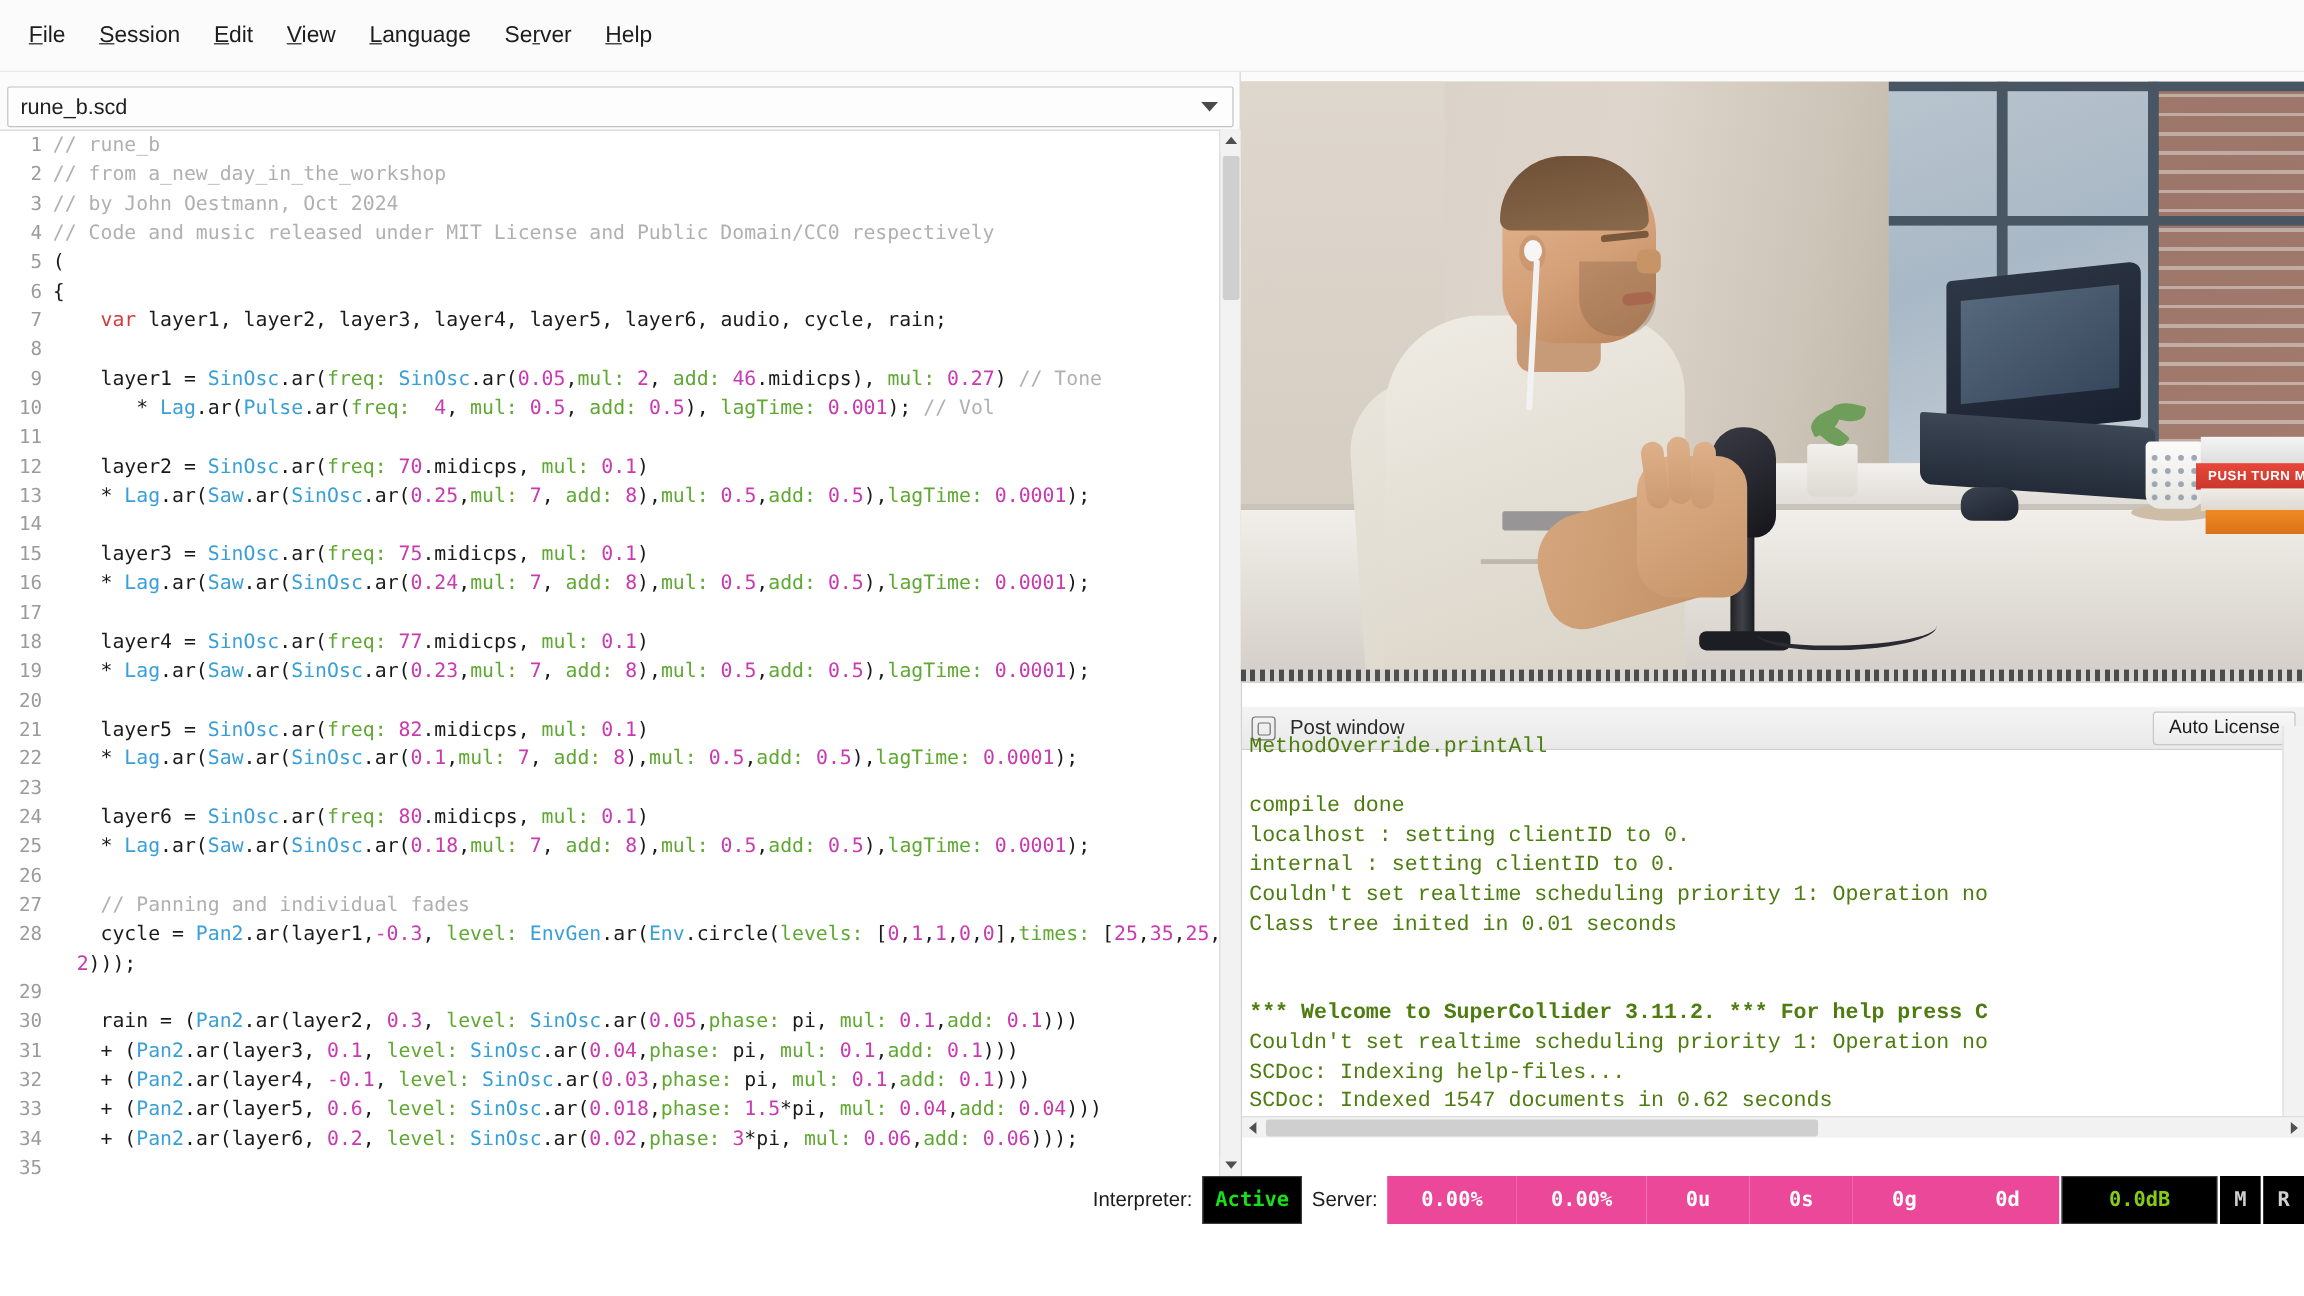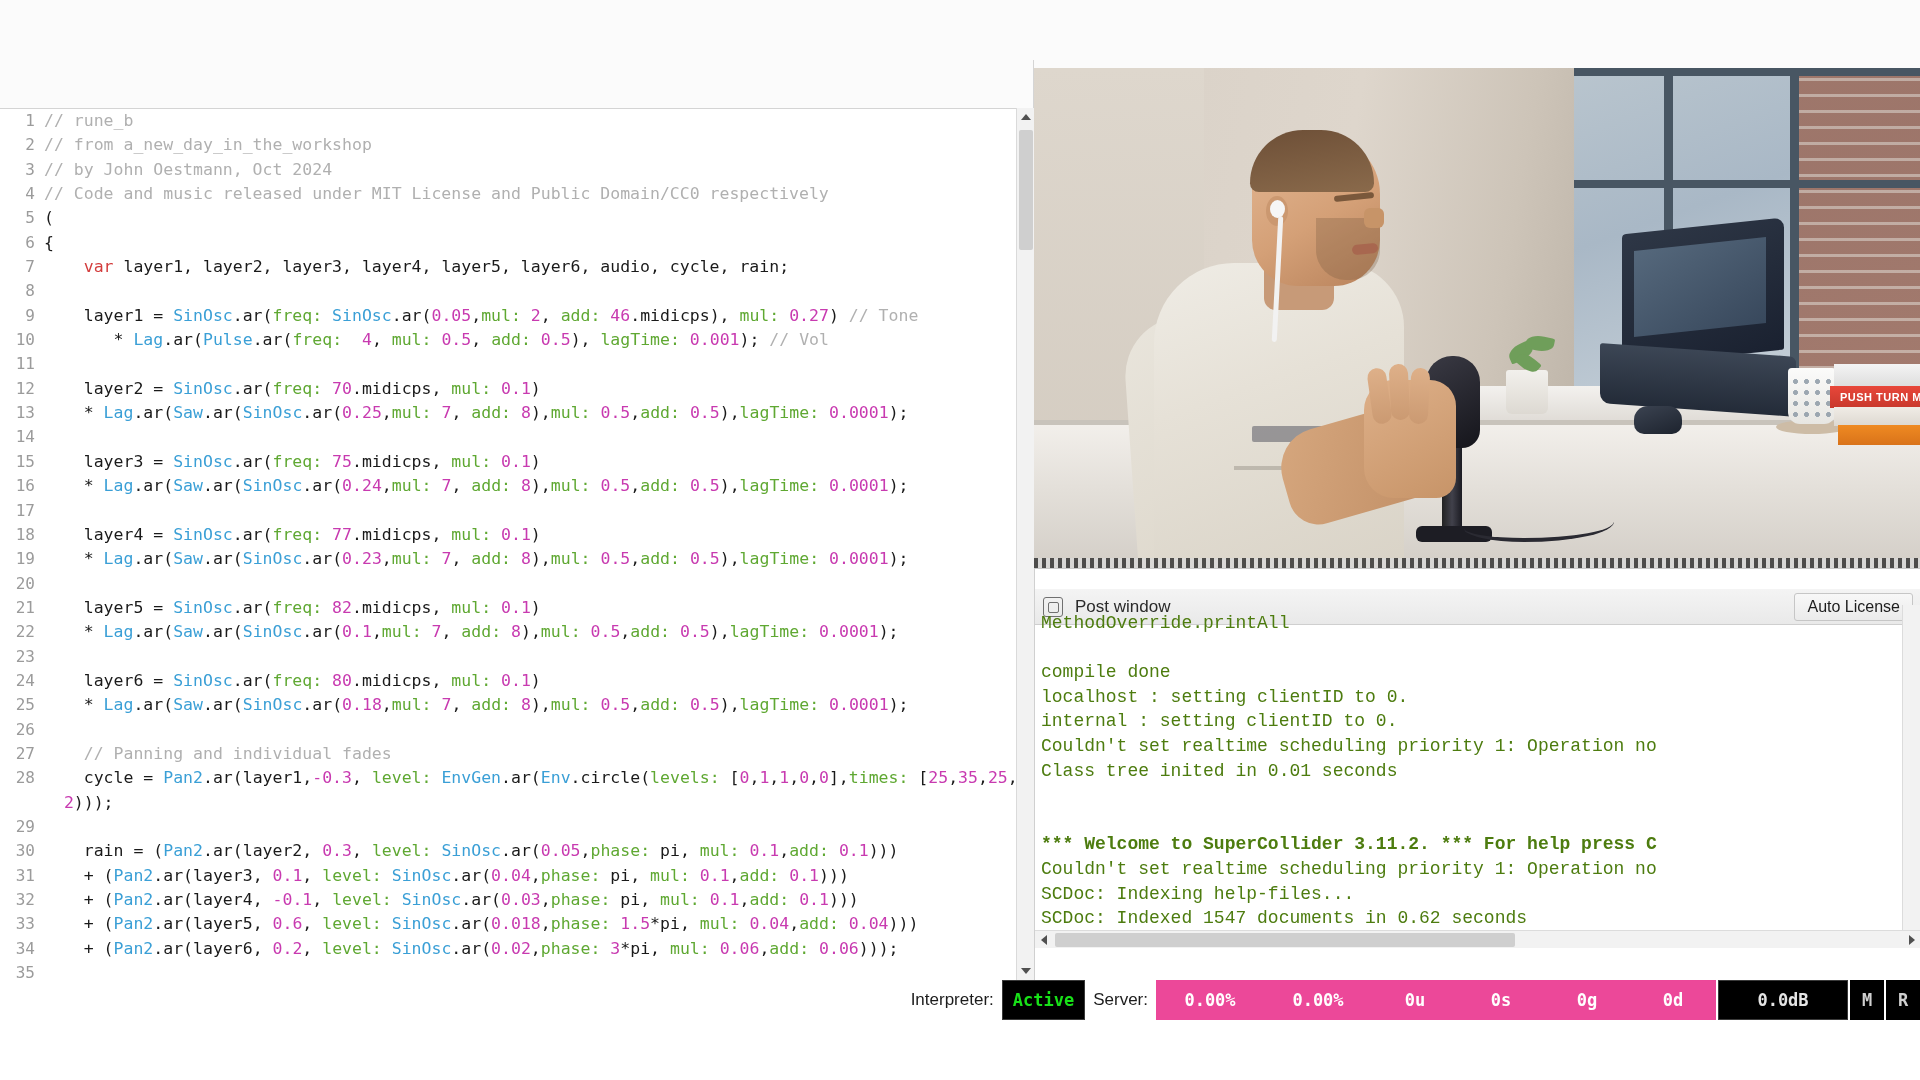--- a/index.html
+++ b/index.html
@@ -410,21 +410,21 @@
   .st-active {
     display: flex; align-items: center; justify-content: center;
     background: #000; color: #18e018;
     font-family: "DejaVu Sans Mono", "Liberation Mono", monospace;
     font-weight: bold; font-size: 17px;
     padding: 0 10px; min-width: 74px;
     border: 1px solid #3a3a3a;
   }
   .st-box {
     display: flex; align-items: center; justify-content: center;
-    background: #000; color: #e5e5e5;
+    background: #000; color: #84cc16;
     font-family: "DejaVu Sans Mono", "Liberation Mono", monospace;
     font-weight: bold; font-size: 17px;
     border: 1px solid #3a3a3a;
     margin-left: 2px;
   }
   .st-stats { display: flex; }
   .st-stats .cell {
     background:#ec4899; color:#fff; display:flex; align-items:center; justify-content:center;
     font-family:"DejaVu Sans Mono","Liberation Mono",monospace; font-weight:bold; font-size:17px;
   }
@@ -437,23 +437,36 @@
 
   .divider-v {
     position:absolute; left:1033px; top:60px; width:1px; height:920px; background:#d5d5d5;
   }
 </style>
 </head>
 <body>
 
 <div id="app">
 
+  <div class="menubar">
+    <div class="menu-item"><span class="mn">F</span>ile</div>
+    <div class="menu-item"><span class="mn">S</span>ession</div>
+    <div class="menu-item"><span class="mn">E</span>dit</div>
+    <div class="menu-item"><span class="mn">V</span>iew</div>
+    <div class="menu-item"><span class="mn">L</span>anguage</div>
+    <div class="menu-item">Se<span class="mn">r</span>ver</div>
+    <div class="menu-item"><span class="mn">H</span>elp</div>
+  </div>
 
   <div class="divider-v"></div>
 
+  <div class="doc-select">
+    <div class="name">rune_b.scd</div>
+    <div class="caret"></div>
+  </div>
 
   <div class="editor-wrap">
     <div class="editor" id="editor"><div class="ln-row"><div class="ln-num">1</div><div class="ln-txt"><span class="c-com">// rune_b</span></div></div><div class="ln-row"><div class="ln-num">2</div><div class="ln-txt"><span class="c-com">// from a_new_day_in_the_workshop</span></div></div><div class="ln-row"><div class="ln-num">3</div><div class="ln-txt"><span class="c-com">// by John Oestmann, Oct 2024</span></div></div><div class="ln-row"><div class="ln-num">4</div><div class="ln-txt"><span class="c-com">// Code and music released under MIT License and Public Domain/CC0 respectively</span></div></div><div class="ln-row"><div class="ln-num">5</div><div class="ln-txt"><span class="c-pln">(</span></div></div><div class="ln-row"><div class="ln-num">6</div><div class="ln-txt"><span class="c-pln">{</span></div></div><div class="ln-row"><div class="ln-num">7</div><div class="ln-txt"><span class="c-pln">    </span><span class="c-kw">var</span><span class="c-pln"> layer1, layer2, layer3, layer4, layer5, layer6, audio, cycle, rain;</span></div></div><div class="ln-row"><div class="ln-num">8</div><div class="ln-txt">&nbsp;</div></div><div class="ln-row"><div class="ln-num">9</div><div class="ln-txt"><span class="c-pln">    layer1 = </span><span class="c-cls">SinOsc</span><span class="c-pln">.ar(</span><span class="c-arg">freq:</span><span class="c-pln"> </span><span class="c-cls">SinOsc</span><span class="c-pln">.ar(</span><span class="c-num">0.05</span><span class="c-pln">,</span><span class="c-arg">mul:</span><span class="c-pln"> </span><span class="c-num">2</span><span class="c-pln">, </span><span class="c-arg">add:</span><span class="c-pln"> </span><span class="c-num">46</span><span class="c-pln">.midicps), </span><span class="c-arg">mul:</span><span class="c-pln"> </span><span class="c-num">0.27</span><span class="c-pln">) </span><span class="c-com">// Tone</span></div></div><div class="ln-row"><div class="ln-num">10</div><div class="ln-txt"><span class="c-pln">       * </span><span class="c-cls">Lag</span><span class="c-pln">.ar(</span><span class="c-cls">Pulse</span><span class="c-pln">.ar(</span><span class="c-arg">freq:</span><span class="c-pln">  </span><span class="c-num">4</span><span class="c-pln">, </span><span class="c-arg">mul:</span><span class="c-pln"> </span><span class="c-num">0.5</span><span class="c-pln">, </span><span class="c-arg">add:</span><span class="c-pln"> </span><span class="c-num">0.5</span><span class="c-pln">), </span><span class="c-arg">lagTime:</span><span class="c-pln"> </span><span class="c-num">0.001</span><span class="c-pln">); </span><span class="c-com">// Vol</span></div></div><div class="ln-row"><div class="ln-num">11</div><div class="ln-txt">&nbsp;</div></div><div class="ln-row"><div class="ln-num">12</div><div class="ln-txt"><span class="c-pln">    layer2 = </span><span class="c-cls">SinOsc</span><span class="c-pln">.ar(</span><span class="c-arg">freq:</span><span class="c-pln"> </span><span class="c-num">70</span><span class="c-pln">.midicps, </span><span class="c-arg">mul:</span><span class="c-pln"> </span><span class="c-num">0.1</span><span class="c-pln">)</span></div></div><div class="ln-row"><div class="ln-num">13</div><div class="ln-txt"><span class="c-pln">    * </span><span class="c-cls">Lag</span><span class="c-pln">.ar(</span><span class="c-cls">Saw</span><span class="c-pln">.ar(</span><span class="c-cls">SinOsc</span><span class="c-pln">.ar(</span><span class="c-num">0.25</span><span class="c-pln">,</span><span class="c-arg">mul:</span><span class="c-pln"> </span><span class="c-num">7</span><span class="c-pln">, </span><span class="c-arg">add:</span><span class="c-pln"> </span><span class="c-num">8</span><span class="c-pln">),</span><span class="c-arg">mul:</span><span class="c-pln"> </span><span class="c-num">0.5</span><span class="c-pln">,</span><span class="c-arg">add:</span><span class="c-pln"> </span><span class="c-num">0.5</span><span class="c-pln">),</span><span class="c-arg">lagTime:</span><span class="c-pln"> </span><span class="c-num">0.0001</span><span class="c-pln">);</span></div></div><div class="ln-row"><div class="ln-num">14</div><div class="ln-txt">&nbsp;</div></div><div class="ln-row"><div class="ln-num">15</div><div class="ln-txt"><span class="c-pln">    layer3 = </span><span class="c-cls">SinOsc</span><span class="c-pln">.ar(</span><span class="c-arg">freq:</span><span class="c-pln"> </span><span class="c-num">75</span><span class="c-pln">.midicps, </span><span class="c-arg">mul:</span><span class="c-pln"> </span><span class="c-num">0.1</span><span class="c-pln">)</span></div></div><div class="ln-row"><div class="ln-num">16</div><div class="ln-txt"><span class="c-pln">    * </span><span class="c-cls">Lag</span><span class="c-pln">.ar(</span><span class="c-cls">Saw</span><span class="c-pln">.ar(</span><span class="c-cls">SinOsc</span><span class="c-pln">.ar(</span><span class="c-num">0.24</span><span class="c-pln">,</span><span class="c-arg">mul:</span><span class="c-pln"> </span><span class="c-num">7</span><span class="c-pln">, </span><span class="c-arg">add:</span><span class="c-pln"> </span><span class="c-num">8</span><span class="c-pln">),</span><span class="c-arg">mul:</span><span class="c-pln"> </span><span class="c-num">0.5</span><span class="c-pln">,</span><span class="c-arg">add:</span><span class="c-pln"> </span><span class="c-num">0.5</span><span class="c-pln">),</span><span class="c-arg">lagTime:</span><span class="c-pln"> </span><span class="c-num">0.0001</span><span class="c-pln">);</span></div></div><div class="ln-row"><div class="ln-num">17</div><div class="ln-txt">&nbsp;</div></div><div class="ln-row"><div class="ln-num">18</div><div class="ln-txt"><span class="c-pln">    layer4 = </span><span class="c-cls">SinOsc</span><span class="c-pln">.ar(</span><span class="c-arg">freq:</span><span class="c-pln"> </span><span class="c-num">77</span><span class="c-pln">.midicps, </span><span class="c-arg">mul:</span><span class="c-pln"> </span><span class="c-num">0.1</span><span class="c-pln">)</span></div></div><div class="ln-row"><div class="ln-num">19</div><div class="ln-txt"><span class="c-pln">    * </span><span class="c-cls">Lag</span><span class="c-pln">.ar(</span><span class="c-cls">Saw</span><span class="c-pln">.ar(</span><span class="c-cls">SinOsc</span><span class="c-pln">.ar(</span><span class="c-num">0.23</span><span class="c-pln">,</span><span class="c-arg">mul:</span><span class="c-pln"> </span><span class="c-num">7</span><span class="c-pln">, </span><span class="c-arg">add:</span><span class="c-pln"> </span><span class="c-num">8</span><span class="c-pln">),</span><span class="c-arg">mul:</span><span class="c-pln"> </span><span class="c-num">0.5</span><span class="c-pln">,</span><span class="c-arg">add:</span><span class="c-pln"> </span><span class="c-num">0.5</span><span class="c-pln">),</span><span class="c-arg">lagTime:</span><span class="c-pln"> </span><span class="c-num">0.0001</span><span class="c-pln">);</span></div></div><div class="ln-row"><div class="ln-num">20</div><div class="ln-txt">&nbsp;</div></div><div class="ln-row"><div class="ln-num">21</div><div class="ln-txt"><span class="c-pln">    layer5 = </span><span class="c-cls">SinOsc</span><span class="c-pln">.ar(</span><span class="c-arg">freq:</span><span class="c-pln"> </span><span class="c-num">82</span><span class="c-pln">.midicps, </span><span class="c-arg">mul:</span><span class="c-pln"> </span><span class="c-num">0.1</span><span class="c-pln">)</span></div></div><div class="ln-row"><div class="ln-num">22</div><div class="ln-txt"><span class="c-pln">    * </span><span class="c-cls">Lag</span><span class="c-pln">.ar(</span><span class="c-cls">Saw</span><span class="c-pln">.ar(</span><span class="c-cls">SinOsc</span><span class="c-pln">.ar(</span><span class="c-num">0.1</span><span class="c-pln">,</span><span class="c-arg">mul:</span><span class="c-pln"> </span><span class="c-num">7</span><span class="c-pln">, </span><span class="c-arg">add:</span><span class="c-pln"> </span><span class="c-num">8</span><span class="c-pln">),</span><span class="c-arg">mul:</span><span class="c-pln"> </span><span class="c-num">0.5</span><span class="c-pln">,</span><span class="c-arg">add:</span><span class="c-pln"> </span><span class="c-num">0.5</span><span class="c-pln">),</span><span class="c-arg">lagTime:</span><span class="c-pln"> </span><span class="c-num">0.0001</span><span class="c-pln">);</span></div></div><div class="ln-row"><div class="ln-num">23</div><div class="ln-txt">&nbsp;</div></div><div class="ln-row"><div class="ln-num">24</div><div class="ln-txt"><span class="c-pln">    layer6 = </span><span class="c-cls">SinOsc</span><span class="c-pln">.ar(</span><span class="c-arg">freq:</span><span class="c-pln"> </span><span class="c-num">80</span><span class="c-pln">.midicps, </span><span class="c-arg">mul:</span><span class="c-pln"> </span><span class="c-num">0.1</span><span class="c-pln">)</span></div></div><div class="ln-row"><div class="ln-num">25</div><div class="ln-txt"><span class="c-pln">    * </span><span class="c-cls">Lag</span><span class="c-pln">.ar(</span><span class="c-cls">Saw</span><span class="c-pln">.ar(</span><span class="c-cls">SinOsc</span><span class="c-pln">.ar(</span><span class="c-num">0.18</span><span class="c-pln">,</span><span class="c-arg">mul:</span><span class="c-pln"> </span><span class="c-num">7</span><span class="c-pln">, </span><span class="c-arg">add:</span><span class="c-pln"> </span><span class="c-num">8</span><span class="c-pln">),</span><span class="c-arg">mul:</span><span class="c-pln"> </span><span class="c-num">0.5</span><span class="c-pln">,</span><span class="c-arg">add:</span><span class="c-pln"> </span><span class="c-num">0.5</span><span class="c-pln">),</span><span class="c-arg">lagTime:</span><span class="c-pln"> </span><span class="c-num">0.0001</span><span class="c-pln">);</span></div></div><div class="ln-row"><div class="ln-num">26</div><div class="ln-txt">&nbsp;</div></div><div class="ln-row"><div class="ln-num">27</div><div class="ln-txt"><span class="c-pln">    </span><span class="c-com">// Panning and individual fades</span></div></div><div class="ln-row"><div class="ln-num">28</div><div class="ln-txt"><span class="c-pln">    cycle = </span><span class="c-cls">Pan2</span><span class="c-pln">.ar(layer1,</span><span class="c-num">-0.3</span><span class="c-pln">, </span><span class="c-arg">level:</span><span class="c-pln"> </span><span class="c-cls">EnvGen</span><span class="c-pln">.ar(</span><span class="c-cls">Env</span><span class="c-pln">.circle(</span><span class="c-arg">levels:</span><span class="c-pln"> [</span><span class="c-num">0</span><span class="c-pln">,</span><span class="c-num">1</span><span class="c-pln">,</span><span class="c-num">1</span><span class="c-pln">,</span><span class="c-num">0</span><span class="c-pln">,</span><span class="c-num">0</span><span class="c-pln">],</span><span class="c-arg">times:</span><span class="c-pln"> [</span><span class="c-num">25</span><span class="c-pln">,</span><span class="c-num">35</span><span class="c-pln">,</span><span class="c-num">25</span><span class="c-pln">,</span><span class="c-num">15</span></div></div><div class="ln-row ln-cont"><div class="ln-num"></div><div class="ln-txt"><span class="c-pln">  </span><span class="c-num">2</span><span class="c-pln">)));</span></div></div><div class="ln-row"><div class="ln-num">29</div><div class="ln-txt">&nbsp;</div></div><div class="ln-row"><div class="ln-num">30</div><div class="ln-txt"><span class="c-pln">    rain = (</span><span class="c-cls">Pan2</span><span class="c-pln">.ar(layer2, </span><span class="c-num">0.3</span><span class="c-pln">, </span><span class="c-arg">level:</span><span class="c-pln"> </span><span class="c-cls">SinOsc</span><span class="c-pln">.ar(</span><span class="c-num">0.05</span><span class="c-pln">,</span><span class="c-arg">phase:</span><span class="c-pln"> pi, </span><span class="c-arg">mul:</span><span class="c-pln"> </span><span class="c-num">0.1</span><span class="c-pln">,</span><span class="c-arg">add:</span><span class="c-pln"> </span><span class="c-num">0.1</span><span class="c-pln">)))</span></div></div><div class="ln-row"><div class="ln-num">31</div><div class="ln-txt"><span class="c-pln">    + (</span><span class="c-cls">Pan2</span><span class="c-pln">.ar(layer3, </span><span class="c-num">0.1</span><span class="c-pln">, </span><span class="c-arg">level:</span><span class="c-pln"> </span><span class="c-cls">SinOsc</span><span class="c-pln">.ar(</span><span class="c-num">0.04</span><span class="c-pln">,</span><span class="c-arg">phase:</span><span class="c-pln"> pi, </span><span class="c-arg">mul:</span><span class="c-pln"> </span><span class="c-num">0.1</span><span class="c-pln">,</span><span class="c-arg">add:</span><span class="c-pln"> </span><span class="c-num">0.1</span><span class="c-pln">)))</span></div></div><div class="ln-row"><div class="ln-num">32</div><div class="ln-txt"><span class="c-pln">    + (</span><span class="c-cls">Pan2</span><span class="c-pln">.ar(layer4, </span><span class="c-num">-0.1</span><span class="c-pln">, </span><span class="c-arg">level:</span><span class="c-pln"> </span><span class="c-cls">SinOsc</span><span class="c-pln">.ar(</span><span class="c-num">0.03</span><span class="c-pln">,</span><span class="c-arg">phase:</span><span class="c-pln"> pi, </span><span class="c-arg">mul:</span><span class="c-pln"> </span><span class="c-num">0.1</span><span class="c-pln">,</span><span class="c-arg">add:</span><span class="c-pln"> </span><span class="c-num">0.1</span><span class="c-pln">)))</span></div></div><div class="ln-row"><div class="ln-num">33</div><div class="ln-txt"><span class="c-pln">    + (</span><span class="c-cls">Pan2</span><span class="c-pln">.ar(layer5, </span><span class="c-num">0.6</span><span class="c-pln">, </span><span class="c-arg">level:</span><span class="c-pln"> </span><span class="c-cls">SinOsc</span><span class="c-pln">.ar(</span><span class="c-num">0.018</span><span class="c-pln">,</span><span class="c-arg">phase:</span><span class="c-pln"> </span><span class="c-num">1.5</span><span class="c-pln">*pi, </span><span class="c-arg">mul:</span><span class="c-pln"> </span><span class="c-num">0.04</span><span class="c-pln">,</span><span class="c-arg">add:</span><span class="c-pln"> </span><span class="c-num">0.04</span><span class="c-pln">)))</span></div></div><div class="ln-row"><div class="ln-num">34</div><div class="ln-txt"><span class="c-pln">    + (</span><span class="c-cls">Pan2</span><span class="c-pln">.ar(layer6, </span><span class="c-num">0.2</span><span class="c-pln">, </span><span class="c-arg">level:</span><span class="c-pln"> </span><span class="c-cls">SinOsc</span><span class="c-pln">.ar(</span><span class="c-num">0.02</span><span class="c-pln">,</span><span class="c-arg">phase:</span><span class="c-pln"> </span><span class="c-num">3</span><span class="c-pln">*pi, </span><span class="c-arg">mul:</span><span class="c-pln"> </span><span class="c-num">0.06</span><span class="c-pln">,</span><span class="c-arg">add:</span><span class="c-pln"> </span><span class="c-num">0.06</span><span class="c-pln">)));</span></div></div><div class="ln-row"><div class="ln-num">35</div><div class="ln-txt">&nbsp;</div></div></div>
   </div>
 
   <div class="ed-scroll-col">
     <div class="sb-arrow up">
         <div class="tri-up"></div>
       </div>
     <div class="sb-thumb"></div>

